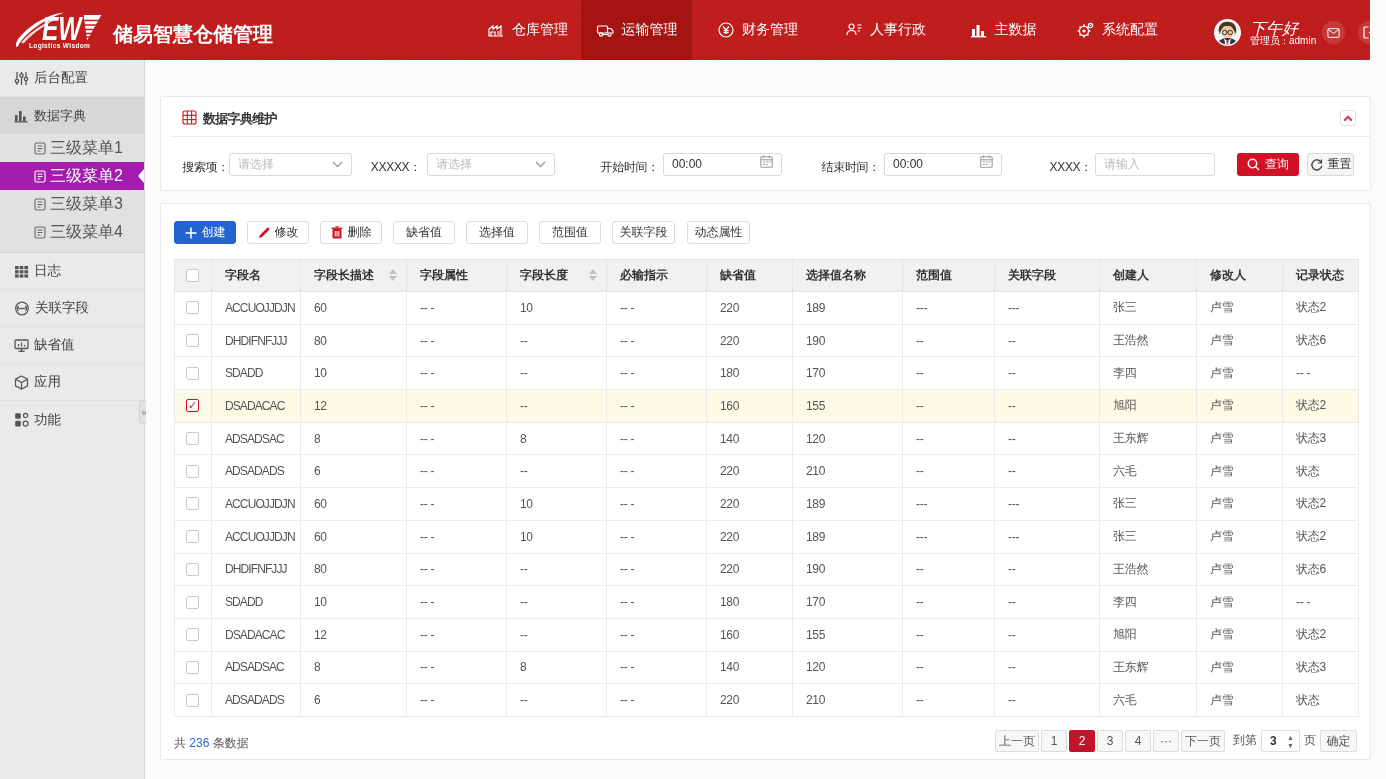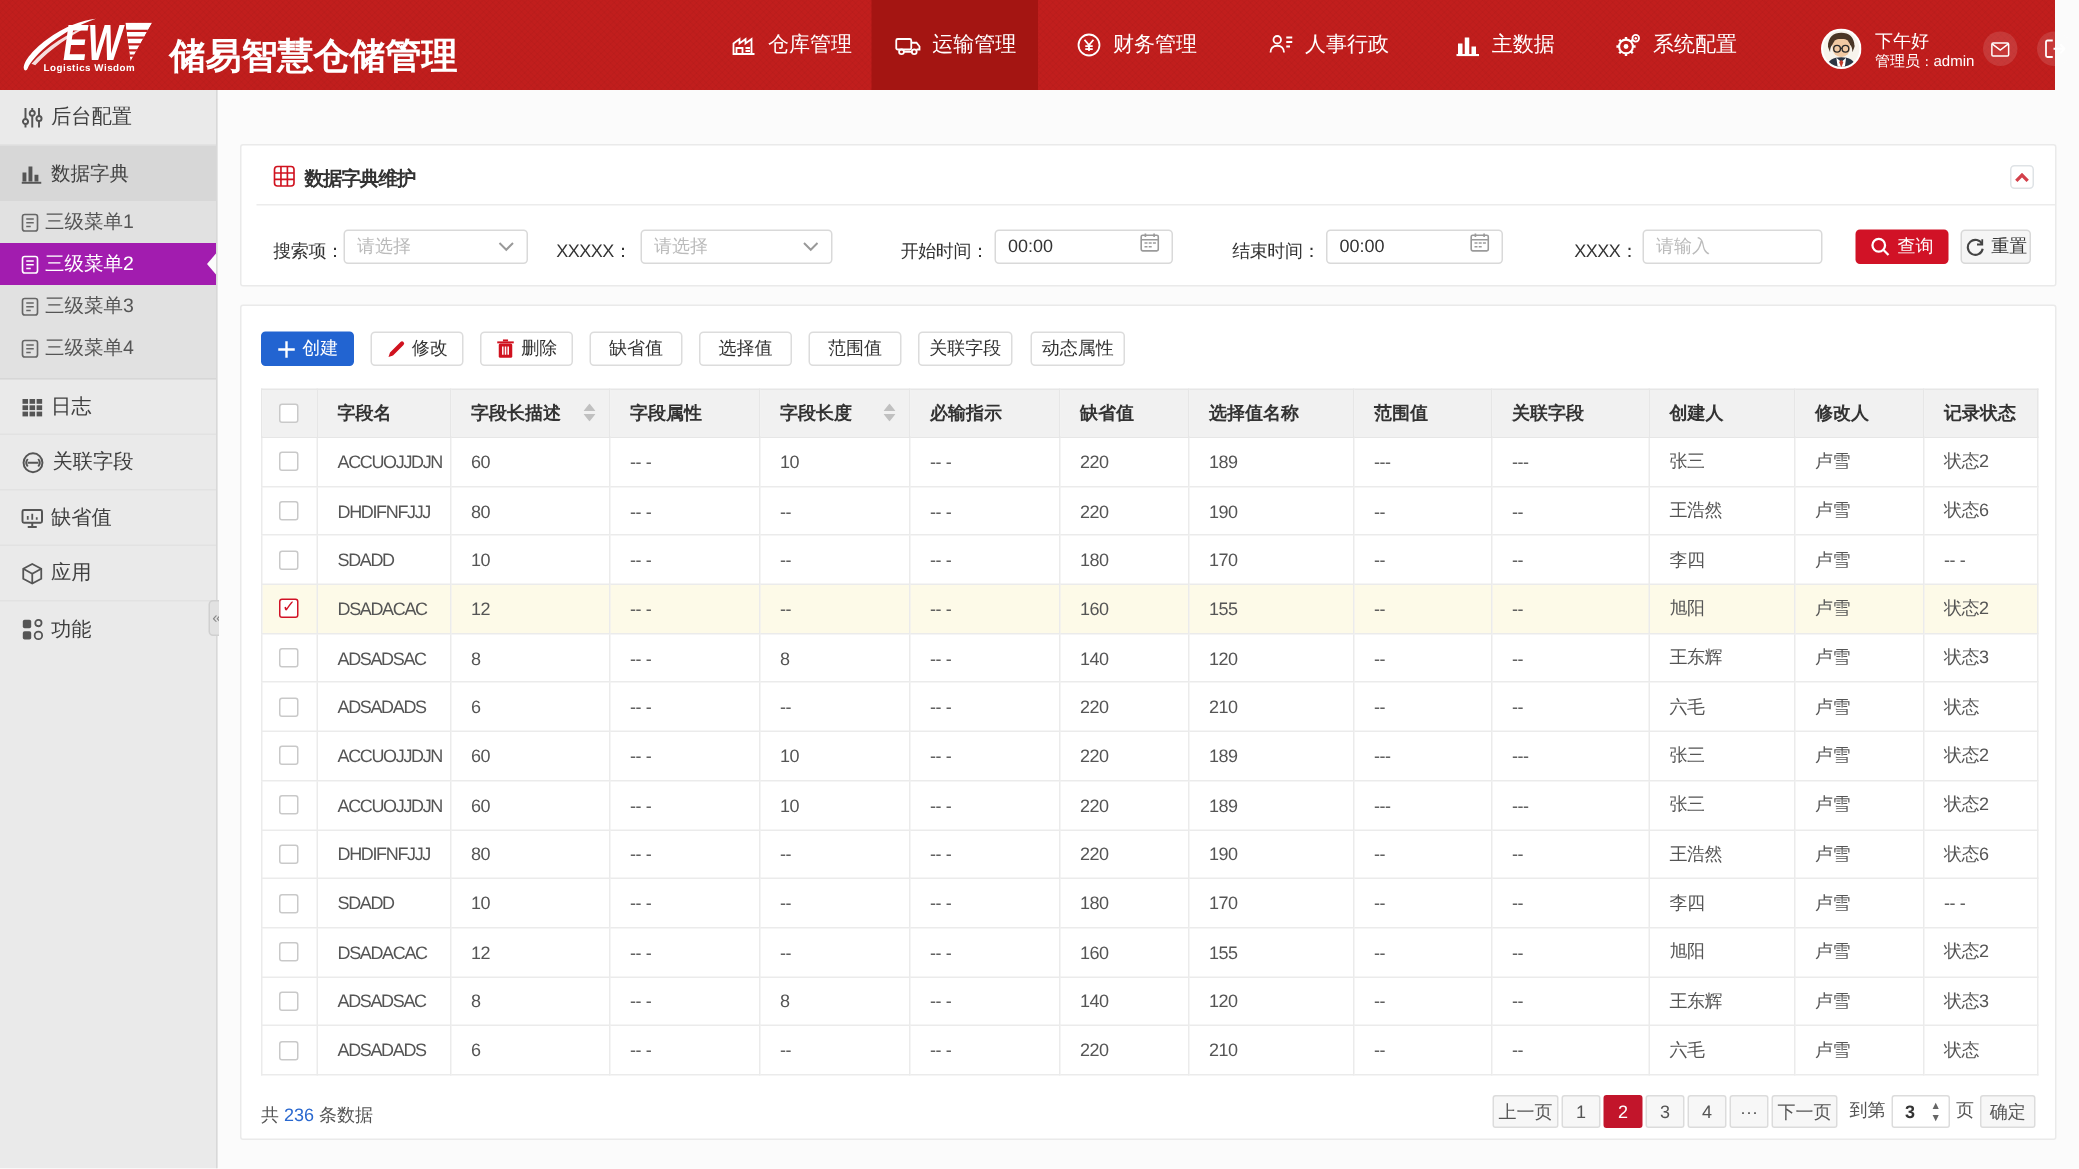--- a/index.html
+++ b/index.html
@@ -3,31 +3,31 @@
 <meta charset="utf-8">
 <title>储易智慧仓储管理</title>
 <style>
 *{margin:0;padding:0;box-sizing:border-box;}
 html,body{width:1386px;height:779px;overflow:hidden;}
 body{font-family:"Liberation Sans",sans-serif;background:#fbfbfb;position:relative;font-size:13px;color:#333;}
 
 .hdr{position:absolute;left:0;top:0;width:1370px;height:60px;background:#c11e1d;
  background-image:repeating-linear-gradient(45deg,rgba(0,0,0,0.02) 0 1px,transparent 1px 3px),repeating-linear-gradient(-45deg,rgba(0,0,0,0.02) 0 1px,transparent 1px 3px);}
 .hdr .logo{position:absolute;left:0;top:0;}
-.hdr .brand{position:absolute;left:113px;top:21px;font-size:24px;font-weight:bold;color:#fff;letter-spacing:0px;}
+.hdr .brand{position:absolute;left:113px;top:21px;font-size:20px;font-weight:bold;color:#fff;letter-spacing:0px;}
 .nav-it{position:absolute;top:0;height:60px;color:#fff;font-size:14px;display:flex;align-items:center;gap:7px;justify-content:center;}
 .nav-act{position:absolute;top:0;height:60px;background:#a41512;}
 .usr-name{position:absolute;color:#fff;font-size:12px;}
 .hicon{position:absolute;top:21px;width:23px;height:23px;border-radius:50%;background:rgba(255,255,255,0.12);display:flex;align-items:center;justify-content:center;}
 
 .side{position:absolute;left:0;top:60px;width:145px;height:719px;background:#eaeaea;border-right:1px solid #d8d8d8;}
 .s-it{height:37px;display:flex;align-items:center;gap:5px;padding-left:14px;font-size:13.5px;color:#404040;border-bottom:1px solid #e2e2e2;}
 .s-grp{background:#e1e1e1;border-bottom:1px solid #d6d6d6;padding-bottom:6px;}
 .s-grp .s-hd{height:37px;display:flex;align-items:center;gap:5px;padding-left:14px;color:#404040;background:#d7d7d7;}
-.s-sub{height:28px;display:flex;align-items:center;gap:4px;padding-left:14px;color:#555;font-size:13px;position:relative;}
+.s-sub{height:28px;display:flex;align-items:center;gap:4px;padding-left:34px;color:#555;font-size:16px;position:relative;}
 .s-sub.on{background:#a21caf;color:#fff;}
 .s-sub.on .notch{position:absolute;right:0;top:50%;margin-top:-7px;width:0;height:0;border-top:7px solid transparent;border-bottom:7px solid transparent;border-right:6px solid #fbfbfb;}
 .collapse-tip{position:absolute;left:139px;top:340px;width:11px;height:24px;background:#e2e2e2;border:1px solid #d0d0d0;border-radius:3px;color:#888;font-size:11px;line-height:22px;text-align:center;}
 
 .tabs{position:absolute;left:146px;top:60px;width:1240px;height:23px;background:#5eead4;border-bottom:6px solid #a3a3a3;display:flex;margin-top:44px;}
 .tarrow{width:16px;height:22px;line-height:22px;text-align:center;color:#999;font-size:11px;}
 .tab{height:23px;padding:0 6px;font-size:10.5px;color:#9a9a9a;background:#f2f2f2;border:1px solid #e2e2e2;border-top:none;margin-left:-1px;display:flex;align-items:center;justify-content:center;gap:10px;white-space:nowrap;}
 .tab .x{color:#b5b5b5;font-size:10px;}
 .tab.on{background:#fff;color:#555;border-bottom:1px solid #fff;font-size:11px;}
 .tarrow.r{position:absolute;right:0;top:0;border-left:1px solid #e2e2e2;height:23px;}
@@ -172,21 +172,21 @@
       <g fill="none" stroke="#2a2a2a" stroke-width="1">
           <circle cx="11.5" cy="14.5" r="2.4"></circle>
           <circle cx="17.5" cy="14.5" r="2.4"></circle>
           <line x1="13.9" y1="14.2" x2="15.1" y2="14.2"></line>
         </g>
       <path d="M4,29 c0-6 4.5-8.5 10.5-8.5 s10.5,2.5 10.5,8.5 Z" fill="#2c3543"></path>
       <path d="M11,21 l3.5,3 l3.5-3 l-1,7 h-5 Z" fill="#fff"></path>
       <path d="M13,24 l1.5,-1.5 l1.5,1.5 l-1.5,4 Z" fill="#c0392b"></path>
     </g>
   </svg>
-  <div class="usr-name" style="left:1250px;top:19px;font-size:12px;">下午好</div>
+  <div class="usr-name" style="left:1250px;top:19px;font-size:16px;font-style:italic;">下午好</div>
   <div class="usr-name" style="left:1250px;top:34px;font-size:10px;">管理员<span style="font-size:9px;">：</span>admin</div>
   <div class="hicon" style="left:1322px;">
     <svg width="13" height="10" viewBox="0 0 15 12" fill="none" stroke="#fff" stroke-width="1.2">
         <rect x="0.8" y="0.8" width="13.4" height="10.4" rx="1"></rect>
         <path d="M1,1.5 L7.5,6.5 L14,1.5"></path>
       </svg>
   </div>
   <div class="hicon" style="left:1358px;">
     <svg width="14" height="13" viewBox="0 0 14 13" fill="none" stroke="#fff" stroke-width="1.2">
         <path d="M5.5,1 H2 a1,1 0 0 0 -1,1 v9 a1,1 0 0 0 1,1 h3.5 M6,6.5 h7 M10.5,3.5 L13.5,6.5 L10.5,9.5"></path>

